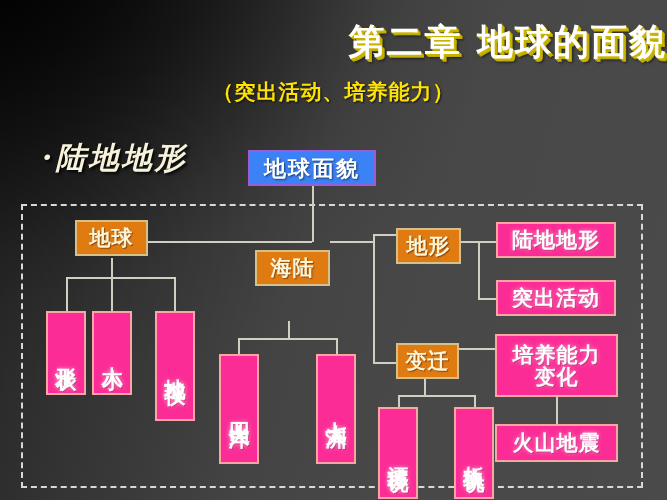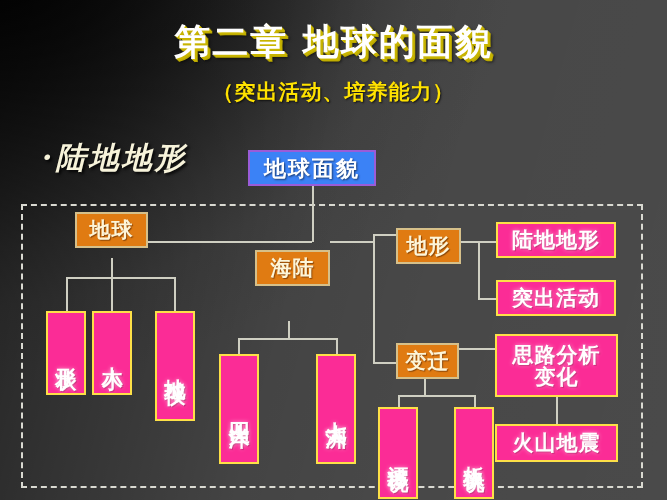--- a/index.html
+++ b/index.html
@@ -30,21 +30,21 @@
     background: linear-gradient(105deg,
       rgba(0,0,0,0.55) 0%, rgba(0,0,0,0.30) 22%,
       rgba(0,0,0,0.06) 46%, rgba(0,0,0,0.0) 64%,
       rgba(255,255,255,0.012) 100%);
   }
 
   
   #title {
     position: absolute;
     left: 0; right: 0; top: 18px;
-    text-align: center;
+    text-align: right;
     font-family: "DejaVu Serif", serif;
     font-weight: bold;
     font-size: 36px;
     letter-spacing: 2px;
     color: #ffffff;
     text-shadow:
       2px 2px 0 #c8b400, 3px 3px 0 #b9a800,
       1px 1px 0 #d8c800, 4px 4px 3px rgba(0,0,0,.6);
     white-space: nowrap;
   }
@@ -108,21 +108,21 @@
   .box.orange {
     background: #e07b12;
     border: 2px solid #d6c08a;
     color: #fdf5d8;
     text-shadow: 1px 1px 1px rgba(90,40,0,.65);
     font-size: 21px;
     letter-spacing: 1px;
   }
   .box.pink {
     background: #fb2c96;
-    border: 2px solid #fde047;
+    border: 2px solid #fca5a5;
     color: #ffffff;
     text-shadow: 0 0 4px rgba(255,255,255,.55), 1px 1px 1px rgba(150,0,70,.55);
     font-size: 21px;
     letter-spacing: 1px;
   }
   .box.blue {
     background: #3b82f6;
     border: 2px solid #9a5cd8;
     color: #ffffff;
     text-shadow: 1px 1px 2px rgba(0,0,0,.55);
@@ -180,35 +180,35 @@
   <div class="ln h" style="left:398px; top:395px; width:78px;"></div>
   <div class="ln v" style="left:398px; top:395px; height:12px;"></div>
   <div class="ln v" style="left:474px; top:395px; height:12px;"></div>
 
   <div class="ln h" style="left:459px; top:348px; width:36px;"></div>
 
   <div class="ln v" style="left:556px; top:397px; height:27px;"></div>
 
   <div class="box blue" style="left:248px; top:150px; width:128px; height:36px;">地球面貌</div>
 
-  <div class="box orange" style="left:75px; top:212px; width:73px; height:36px;">地球</div>
+  <div class="box orange" style="left:75px; top:220px; width:73px; height:36px;">地球</div>
   <div class="box orange" style="left:255px; top:222px; width:75px; height:36px;margin-top:28px;">海陆</div>
   <div class="box orange" style="left:396px; top:228px; width:65px; height:36px;">地形</div>
   <div class="box orange" style="left:396px; top:343px; width:63px; height:36px;">变迁</div>
 
   <div class="box pink vert" style="left:46px; top:311px; width:40px; height:84px;">形状</div>
   <div class="box pink vert" style="left:92px; top:311px; width:40px; height:84px;">大小</div>
   <div class="box pink vert" style="left:155px; top:311px; width:40px; height:110px;">地球仪</div>
 
 
   <div class="box pink vert" style="left:219px; top:354px; width:40px; height:110px;">四大洋</div>
   <div class="box pink vert" style="left:316px; top:354px; width:40px; height:110px;">七大洲</div>
 
   <div class="box pink" style="left:496px; top:222px; width:120px; height:36px;">陆地地形</div>
   <div class="box pink" style="left:496px; top:280px; width:120px; height:36px;">突出活动</div>
 
   <div class="box pink vert" style="left:378px; top:407px; width:40px; height:92px;">漂移说</div>
   <div class="box pink vert" style="left:454px; top:407px; width:40px; height:92px;">板块说</div>
 
-  <div class="box pink" style="left:495px; top:334px; width:123px; height:63px;">思路分析
+  <div class="box pink" style="left:495px; top:334px; width:123px; height:63px;">培养能力
 变化</div>
   <div class="box pink" style="left:495px; top:424px; width:123px; height:38px;">火山地震</div>
 </div>
 
 </body></html>

